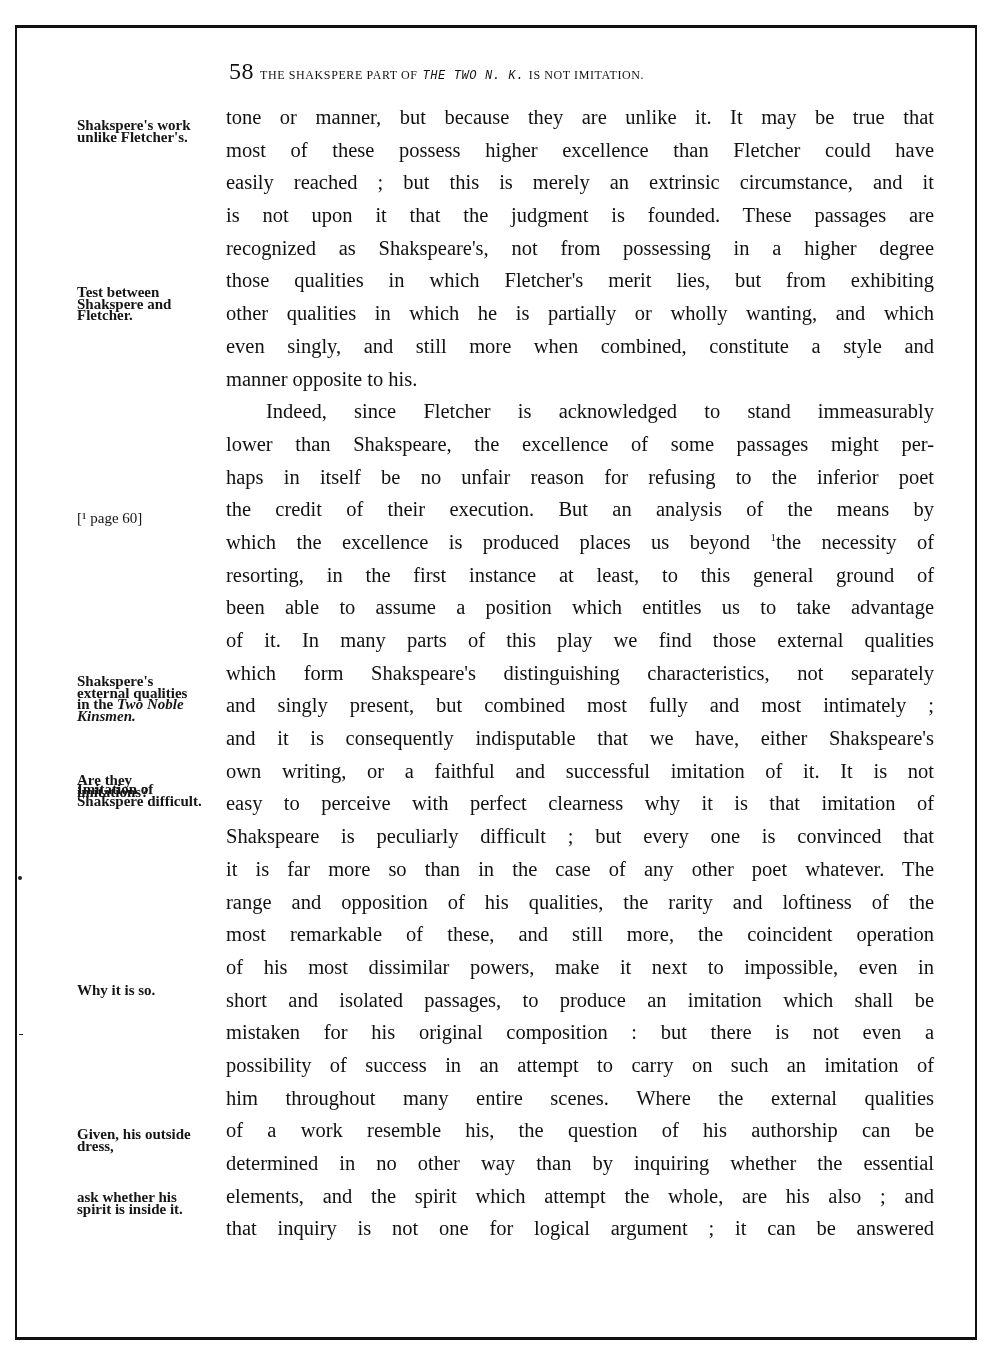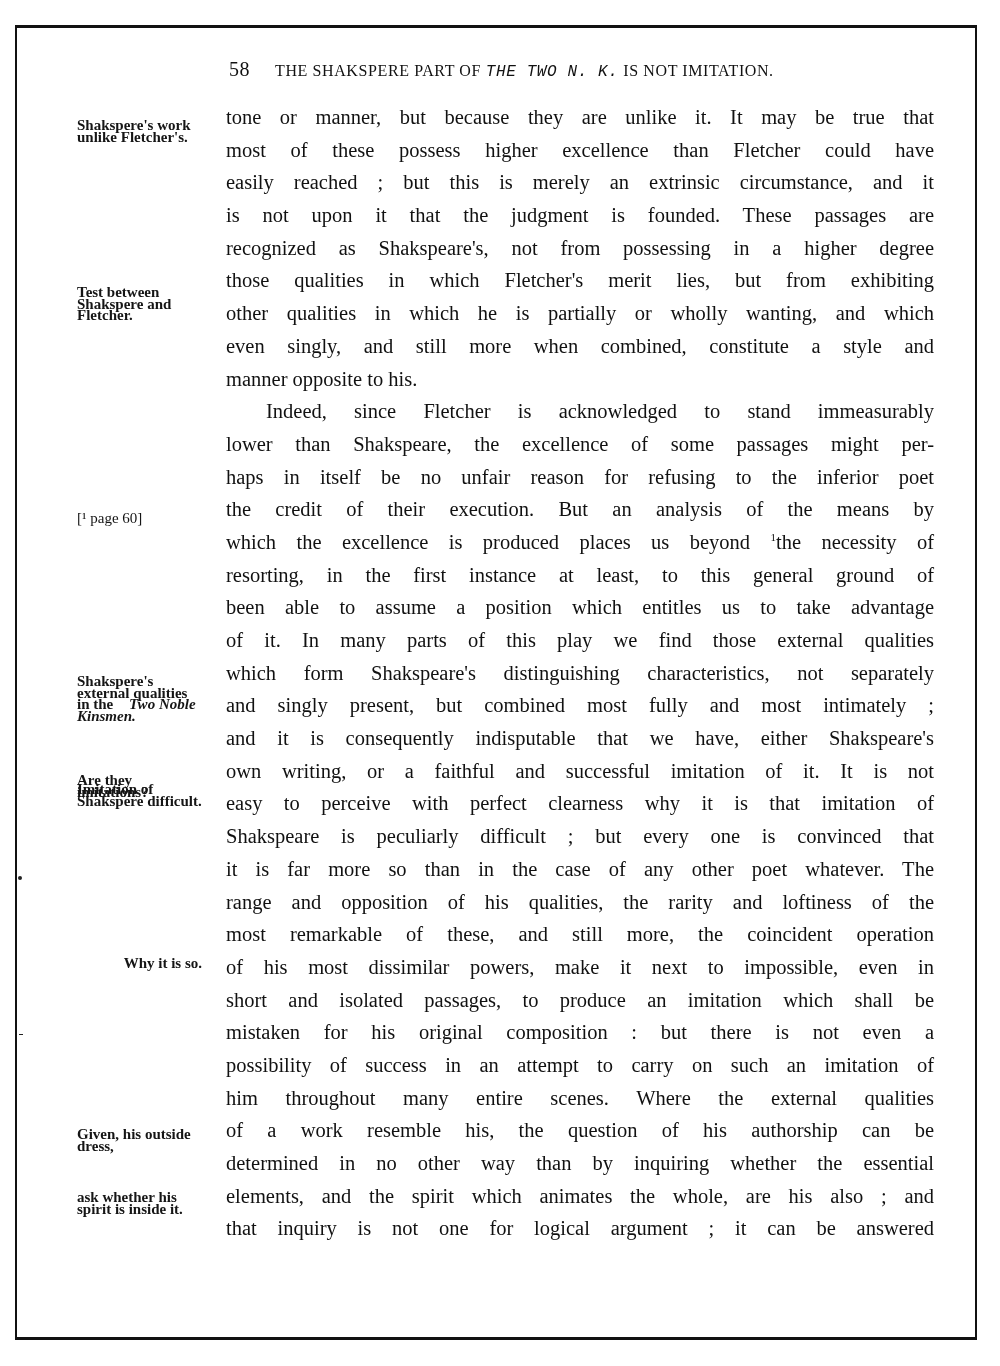--- a/index.html
+++ b/index.html
@@ -29,27 +29,27 @@
       position: absolute;
       left: 229px;
       top: 58px;
       width: 710px;
       font-family: "Liberation Serif", "DejaVu Serif", serif;
       font-size: 17px;
       letter-spacing: 0.6px;
       white-space: nowrap;
     }
     .running-head .pnum {
-      font-size: 20px;
-      margin-right: 20px;
+      font-size: 24px;
+      margin-right: 1px;
     }
     .running-head .caps {
       font-variant: small-caps;
       text-transform: uppercase;
-      font-size: 16px;
+      font-size: 12px;
     }
     .running-head .it {
       font-style: italic;
       font-family: Liberation Mono, monospace;
     }
     .body-text {
       position: absolute;
       left: 218px;
       top: 101px;
       width: 708px;
@@ -81,21 +81,20 @@
       left: 77px;
       width: 125px;
       font-family: "Liberation Serif", "DejaVu Serif", serif;
       font-size: 15px;
       line-height: 11.5px;
       font-weight: bold;
       color: #151515;
     }
     .margin-note .it {
       font-style: italic;
-      margin-left: 12px;
     }
     .stray-mark {
       position: absolute;
       background: #222;
     }
   </style>
 </head>
 <body>
 
 <div class="page-frame"></div>
@@ -109,21 +108,21 @@
 
 <div class="margin-note" style="top:120px;">Shakspere's work unlike Fletcher's.</div>
 <div class="margin-note" style="top:252px;margin-top:35px;">Test between Shakspere and Fletcher.</div>
 <div class="margin-note" style="top:513px; font-weight:normal;">[¹ page 60]</div>
 <div class="margin-note" style="top:676px;">
   <span>Shakspere's external qualities in the</span>
   <span class="it">Two Noble Kinsmen.</span>
 </div>
 <div class="margin-note" style="top:775px;">Are they imitations?</div>
 <div class="margin-note" style="top:784px;">Imitation of Shakspere difficult.</div>
-<div class="margin-note" style="top:958px;text-align:right;">Why it is so.</div>
+<div class="margin-note" style="top:985px;">Why it is so.</div>
 <div class="margin-note" style="top:1129px;">Given, his outside dress,</div>
 <div class="margin-note" style="top:1192px;">ask whether his spirit is inside it.</div>
 
 <div class="stray-mark" style="left:18px; top:876px; width:4px; height:4px; border-radius:2px;"></div>
 <div class="stray-mark" style="left:19px; top:1034px; width:4px; height:1px;"></div>
 
 <div class="body-text">
   <span class="line">tone or manner, but because they are unlike it.  It may be true that</span>
   <span class="line">most of these possess higher excellence than Fletcher could have</span>
   <span class="line">easily reached ; but this is merely an extrinsic circumstance, and it</span>
@@ -150,15 +149,15 @@
   <span class="line">it is far more so than in the case of any other poet whatever.  The</span>
   <span class="line">range and opposition of his qualities, the rarity and loftiness of the</span>
   <span class="line">most remarkable of these, and still more, the coincident operation</span>
   <span class="line">of his most dissimilar powers, make it next to impossible, even in</span>
   <span class="line">short and isolated passages, to produce an imitation which shall be</span>
   <span class="line">mistaken for his original composition : but there is not even a</span>
   <span class="line">possibility of success in an attempt to carry on such an imitation of</span>
   <span class="line">him throughout many entire scenes.  Where the external qualities</span>
   <span class="line">of a work resemble his, the question of his authorship can be</span>
   <span class="line">determined in no other way than by inquiring whether the essential</span>
-  <span class="line">elements, and the spirit which animates the whole, are his also ; and</span>
+  <span class="line">elements, and the spirit which attempt the whole, are his also ; and</span>
   <span class="line">that inquiry is not one for logical argument ; it can be answered</span>
 </div>
 
 </body></html>

